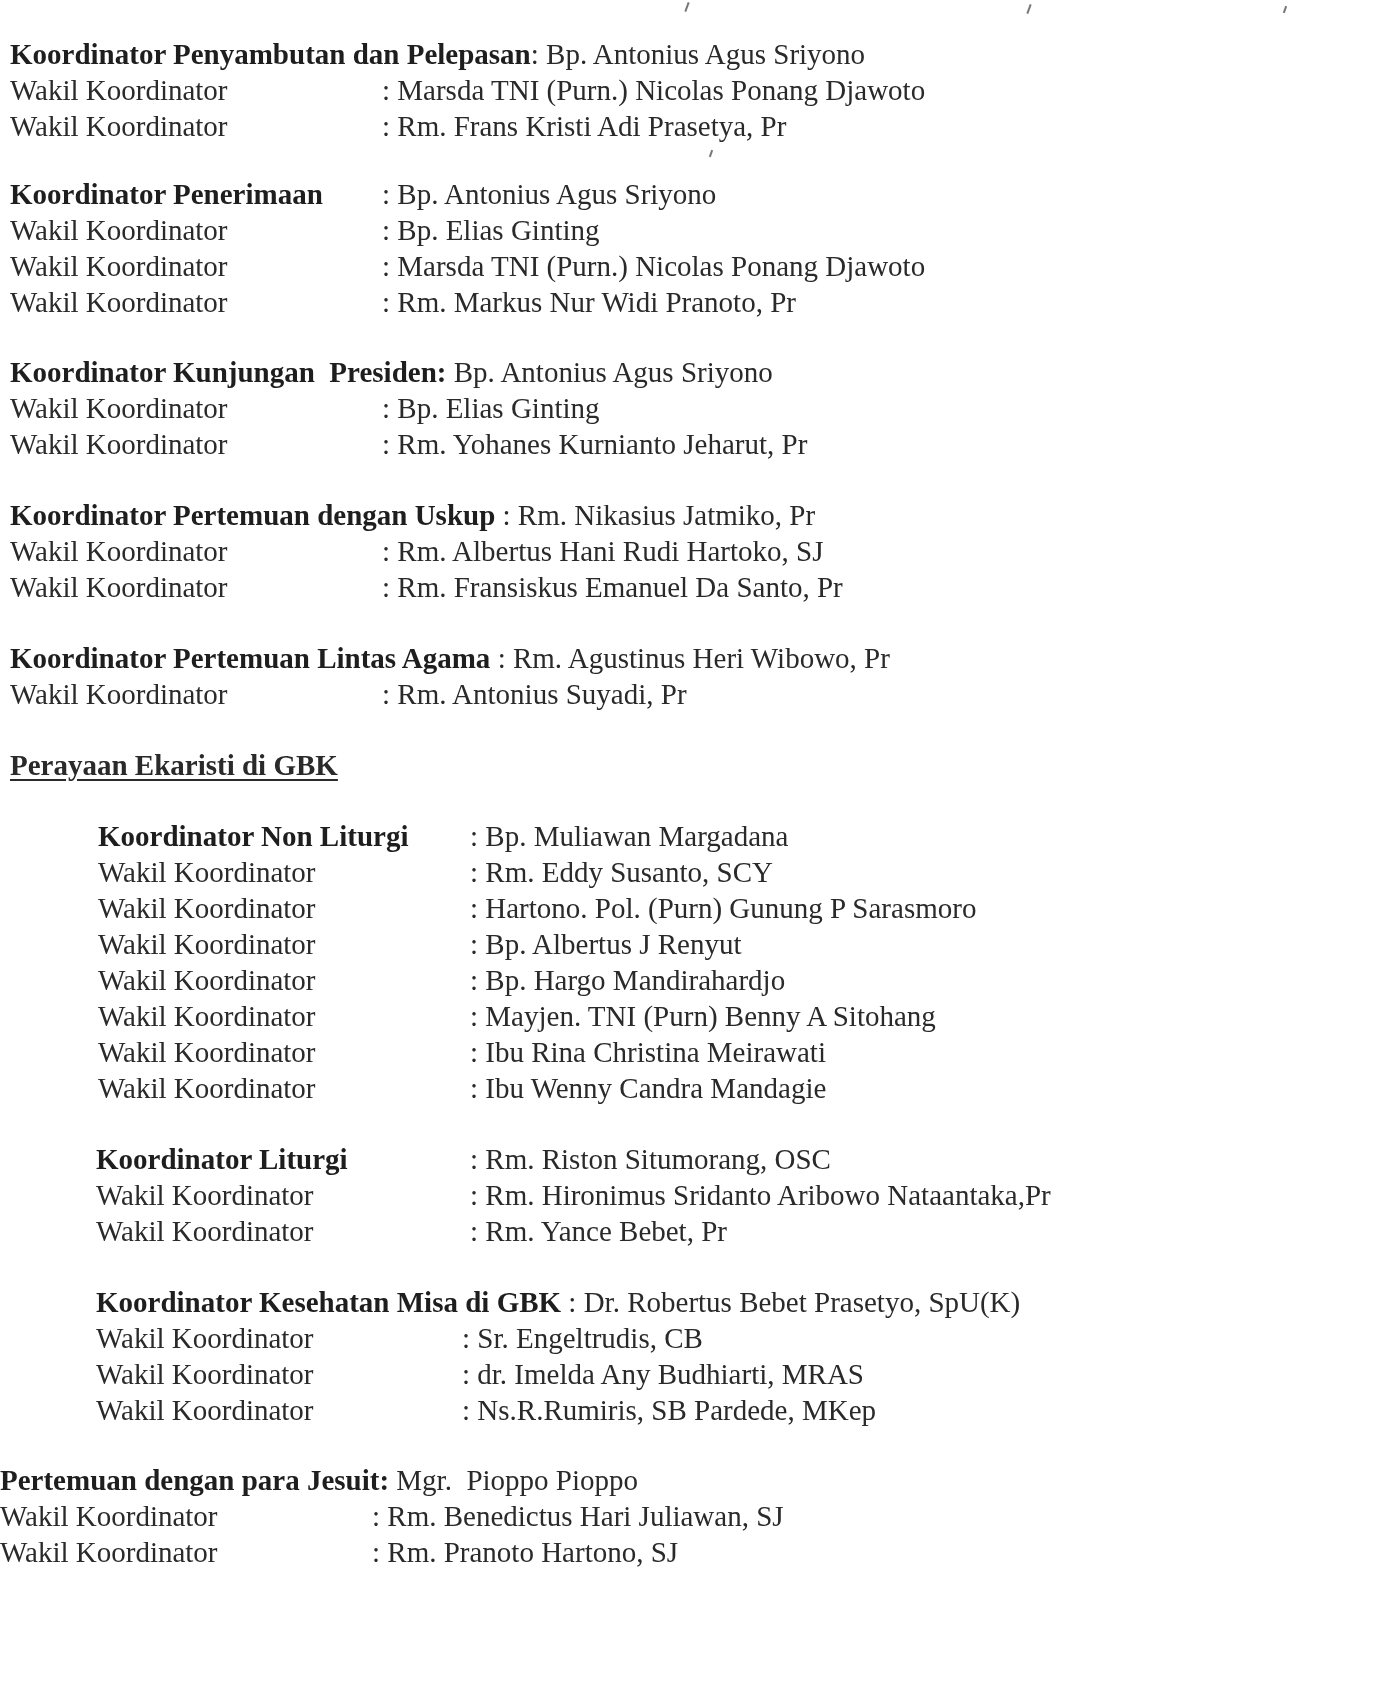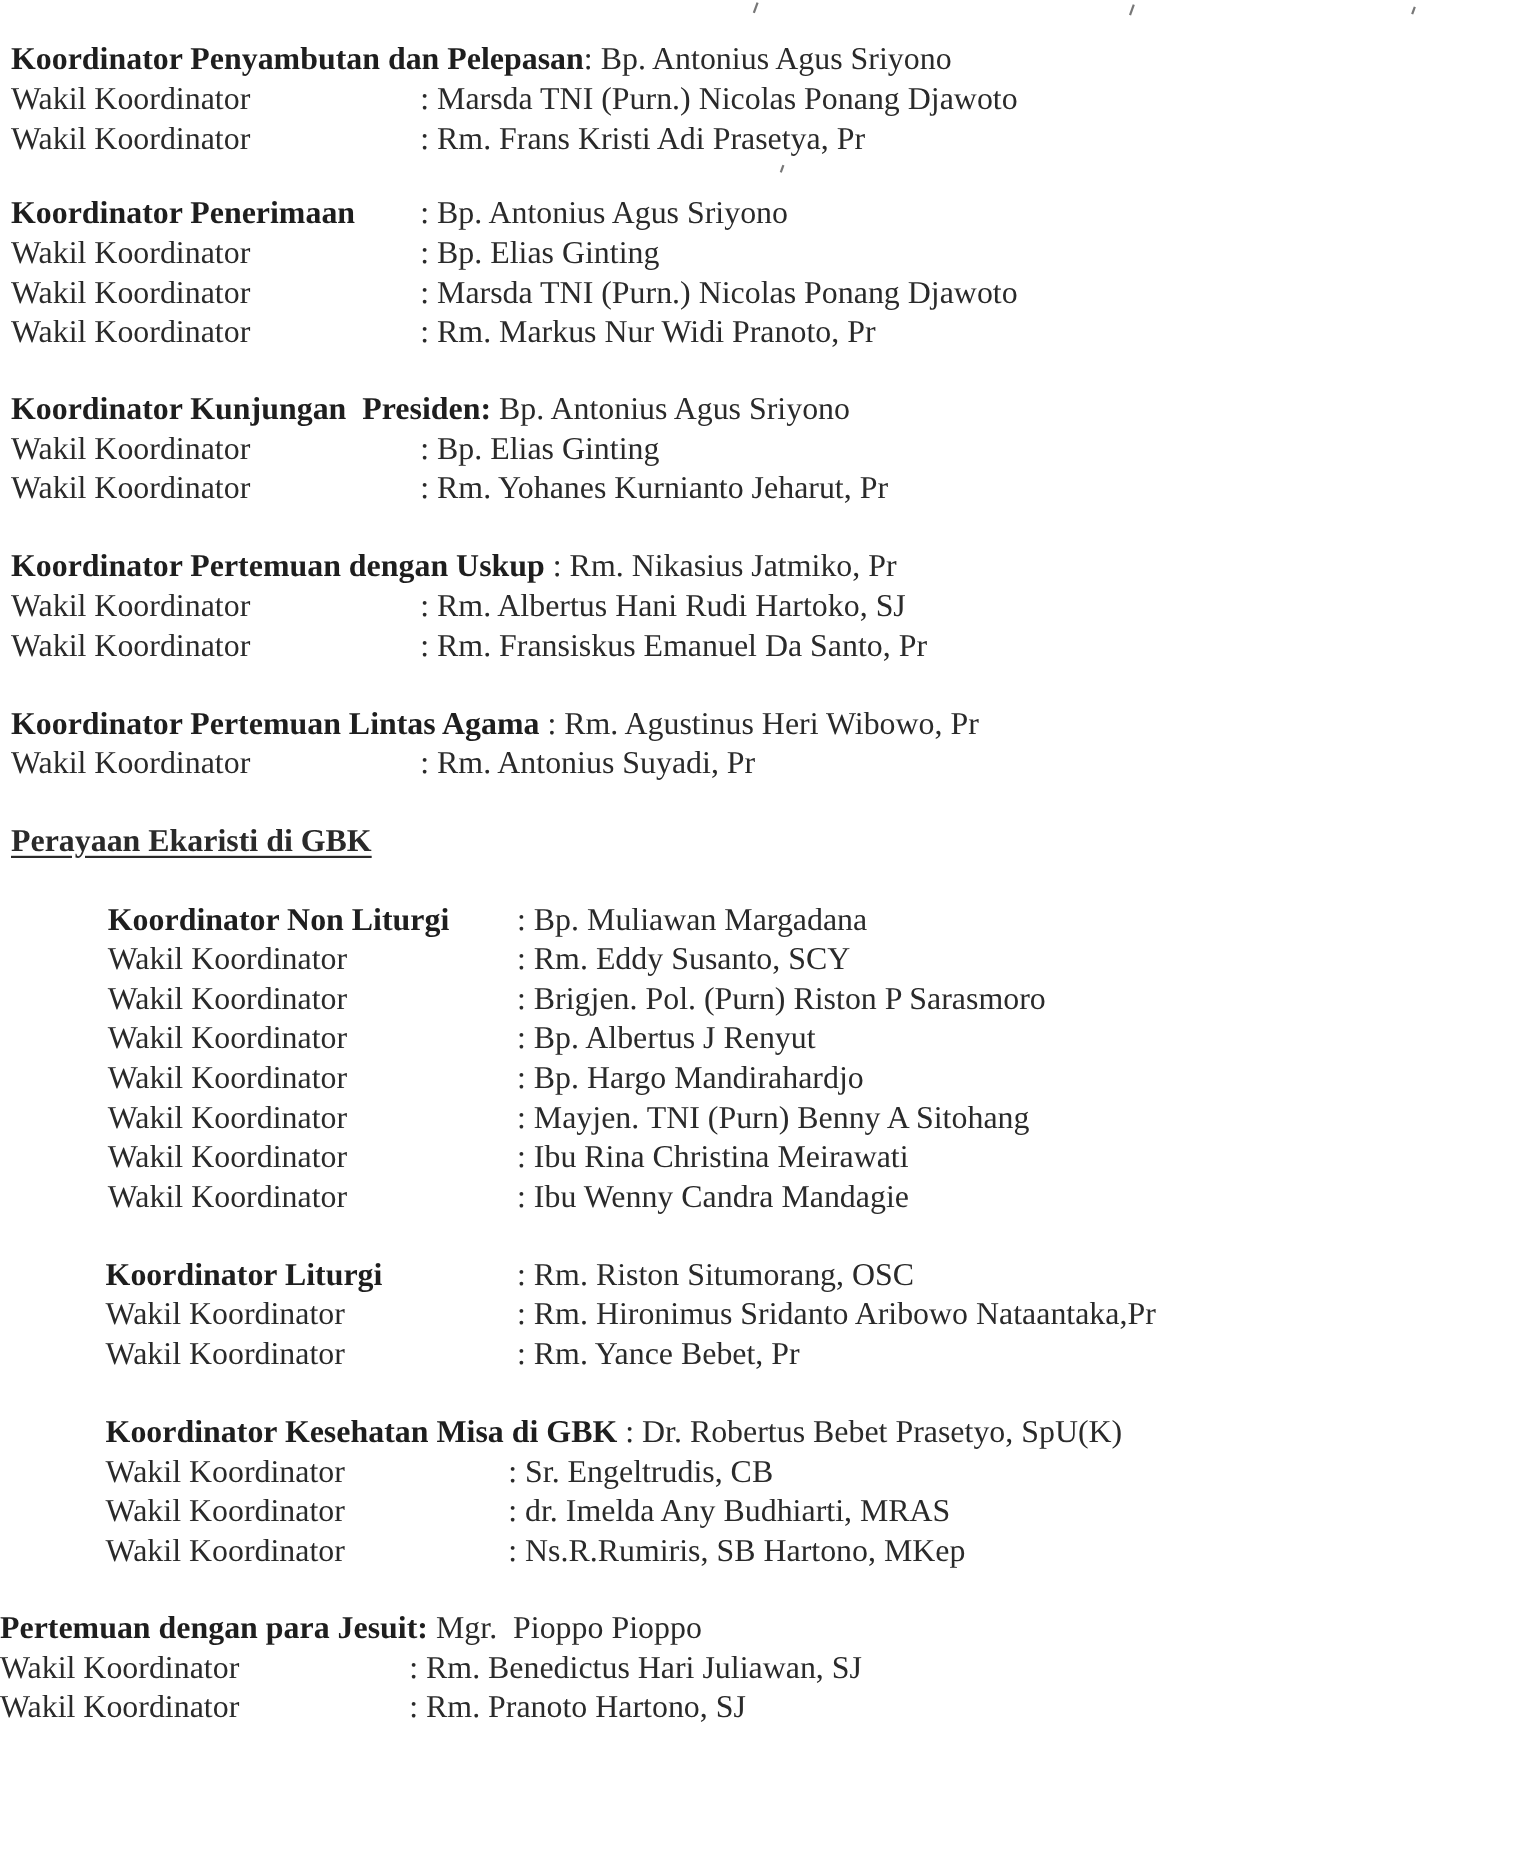--- a/index.html
+++ b/index.html
@@ -66,21 +66,21 @@
 <div class="lbl" style="left:10px;top:676px;">Wakil Koordinator</div>
 <div class="val" style="left:382px;top:676px;">: Rm. Antonius Suyadi, Pr</div>
 
 <div class="lbl heading" style="left:10px;top:747px;">Perayaan Ekaristi di GBK</div>
 
 <div class="lbl b" style="left:98px;top:818px;">Koordinator Non Liturgi</div>
 <div class="val" style="left:470px;top:818px;">: Bp. Muliawan Margadana</div>
 <div class="lbl" style="left:98px;top:854px;">Wakil Koordinator</div>
 <div class="val" style="left:470px;top:854px;">: Rm. Eddy Susanto, SCY</div>
 <div class="lbl" style="left:98px;top:890px;">Wakil Koordinator</div>
-<div class="val" style="left:470px;top:890px;">: Brigjen. Pol. (Purn) Riston P Sarasmoro</div>
+<div class="val" style="left:470px;top:890px;">: Hartono. Pol. (Purn) Gunung P Sarasmoro</div>
 <div class="lbl" style="left:98px;top:926px;">Wakil Koordinator</div>
 <div class="val" style="left:470px;top:926px;">: Bp. Albertus J Renyut</div>
 <div class="lbl" style="left:98px;top:962px;">Wakil Koordinator</div>
 <div class="val" style="left:470px;top:962px;">: Bp. Hargo Mandirahardjo</div>
 <div class="lbl" style="left:98px;top:998px;">Wakil Koordinator</div>
 <div class="val" style="left:470px;top:998px;">: Mayjen. TNI (Purn) Benny A Sitohang</div>
 <div class="lbl" style="left:98px;top:1034px;">Wakil Koordinator</div>
 <div class="val" style="left:470px;top:1034px;">: Ibu Rina Christina Meirawati</div>
 <div class="lbl" style="left:98px;top:1070px;">Wakil Koordinator</div>
 <div class="val" style="left:470px;top:1070px;">: Ibu Wenny Candra Mandagie</div>
@@ -94,21 +94,21 @@
 
 <div class="line" style="left:96px;top:1284px;">
   <span class="b">Koordinator Kesehatan Misa di GBK</span>
   <span>: Dr. Robertus Bebet Prasetyo, SpU(K)</span>
 </div>
 <div class="lbl" style="left:96px;top:1320px;">Wakil Koordinator</div>
 <div class="val" style="left:462px;top:1320px;">: Sr. Engeltrudis, CB</div>
 <div class="lbl" style="left:96px;top:1356px;">Wakil Koordinator</div>
 <div class="val" style="left:462px;top:1356px;">: dr. Imelda Any Budhiarti, MRAS</div>
 <div class="lbl" style="left:96px;top:1392px;">Wakil Koordinator</div>
-<div class="val" style="left:462px;top:1392px;">: Ns.R.Rumiris, SB Hartono, MKep</div>
+<div class="val" style="left:462px;top:1392px;">: Ns.R.Rumiris, SB Pardede, MKep</div>
 
 <div class="line" style="left:0px;top:1462px;">
   <span class="b">Pertemuan dengan para Jesuit:</span>
   <span style="white-space:pre;">Mgr.  Pioppo Pioppo</span>
 </div>
 <div class="lbl" style="left:0px;top:1498px;">Wakil Koordinator</div>
 <div class="val" style="left:372px;top:1498px;">: Rm. Benedictus Hari Juliawan, SJ</div>
 <div class="lbl" style="left:0px;top:1534px;">Wakil Koordinator</div>
 <div class="val" style="left:372px;top:1534px;">: Rm. Pranoto Hartono, SJ</div>
 

